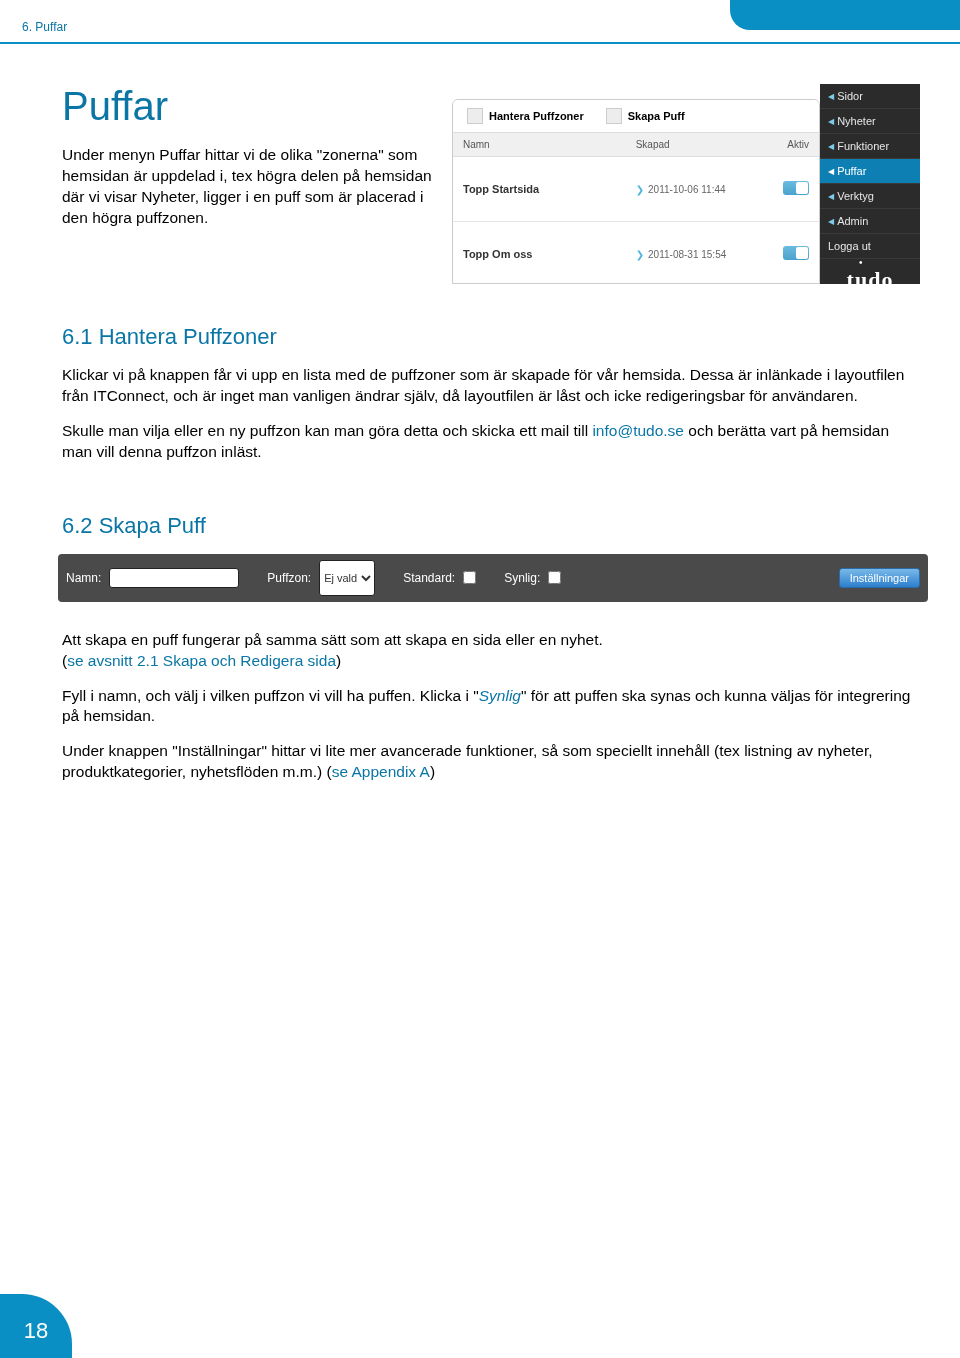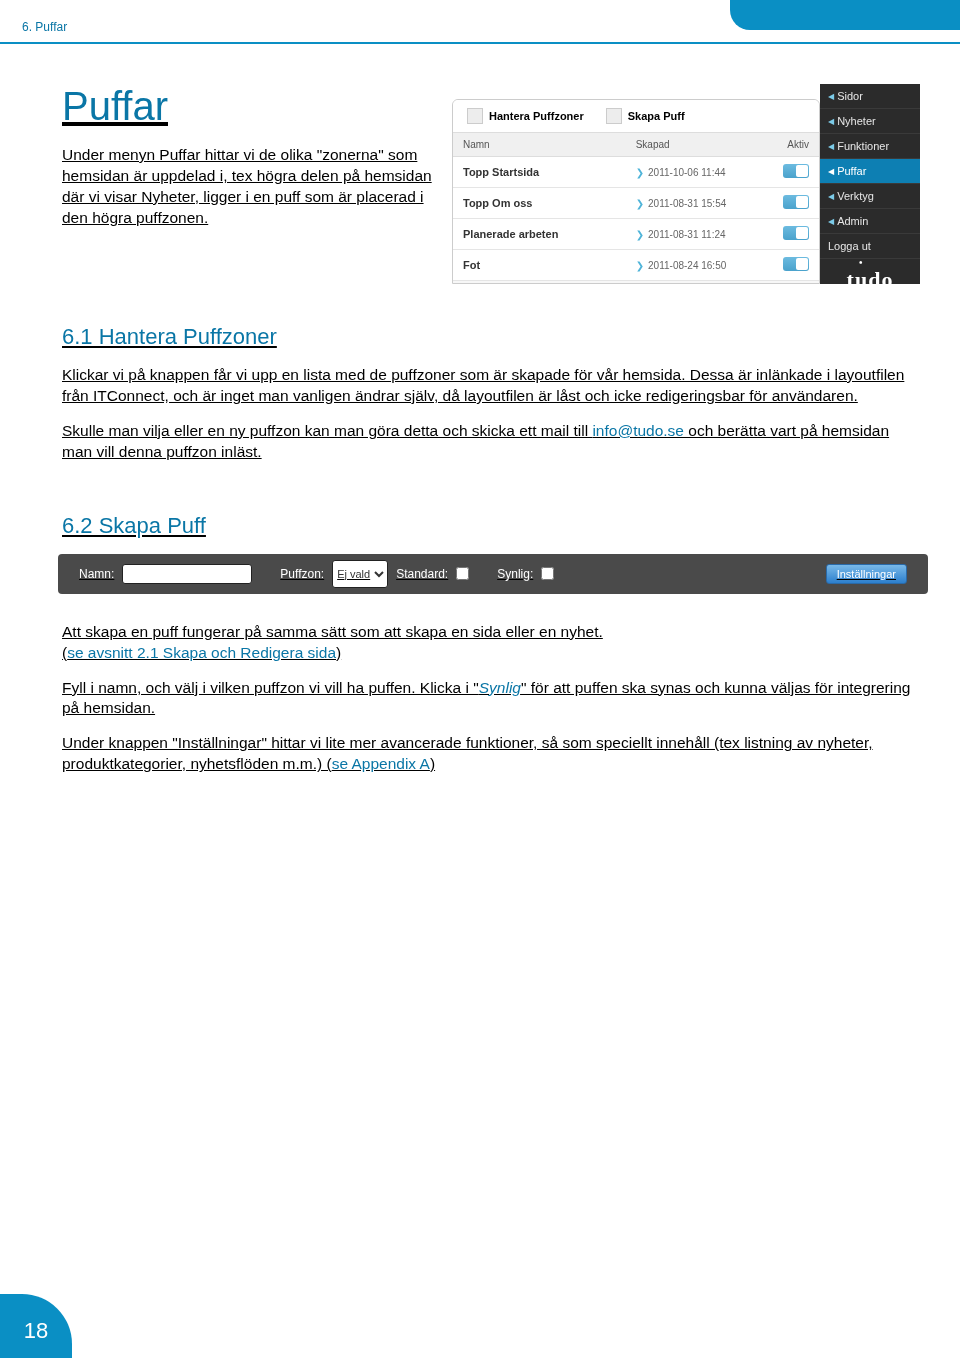--- a/index.html
+++ b/index.html
@@ -21,21 +21,20 @@
     width: 230px; height: 30px;
     background: #0a8fc4;
     border-bottom-left-radius: 20px;
   }
   .header-line {
     height: 2px; background: #0a8fc4;
     margin-top: -2px;
   }
   .content {
     padding: 40px 40px 0 62px;
-    text-decoration: underline;
   }
   h1.page-title {
     font-size: 40px;
     color: #0a76a6;
     font-weight: 400;
     margin-bottom: 16px;
   }
   .intro-row {
     display: flex; gap: 20px; align-items: flex-start;
     margin-bottom: 40px;
@@ -68,21 +67,21 @@
   }
   .ss1-header-row {
     display: flex; font-size: 10px; color: #555;
     padding: 6px 10px; background: #f0f0f0; border-bottom: 1px solid #ddd;
   }
   .ss1-header-row .c1 { flex: 1.4; }
   .ss1-header-row .c2 { flex: 1; }
   .ss1-header-row .c3 { width: 50px; text-align: right; }
   .ss1-row {
     display: flex; font-size: 11px; font-weight: bold; color: #333;
-    padding: 7px 10px; background: #fff; border-bottom: 1px solid #e5e5e5;
+    padding: 24px 10px; background: #fff; border-bottom: 1px solid #e5e5e5;
     align-items: center;
   }
   .ss1-row .c1 { flex: 1.4; }
   .ss1-row .c2 { flex: 1; font-weight: normal; font-size: 10px; color: #666; }
   .ss1-row .c3 { width: 50px; text-align: right; }
   .chev { color: #4fb4d9; font-size: 10px; margin-right: 4px; }
   .toggle {
     display: inline-block; width: 26px; height: 14px; border-radius: 3px;
     background: linear-gradient(#6cbbe0,#4aa2cc); position: relative;
   }
@@ -116,30 +115,30 @@
     color: #0a76a6; font-size: 22px; font-weight: 400;
     margin: 20px 0 15px;
   }
   p.body {
     font-size: 15.5px; line-height: 1.35; margin-bottom: 14px;
   }
   .link { color: #0a76a6; }
   .italic-blue { color: #0a76a6; font-style: italic; }
   .darkbar {
     width: 870px; background: #4a4a4a; border-radius: 4px;
-    padding: 6px 21px; display: flex; align-items: center; gap: 8px;
+    padding: 6px 8px; display: flex; align-items: center; gap: 8px;
     font-size: 12px; color: #fff; margin: 12px 0 28px -4px;
   }
   .darkbar input[type="text"] {
     height: 20px; border: 1px solid #222; border-radius: 3px;
     padding: 0 4px; font-size: 11px;
   }
   .darkbar .namn-input { width: 130px; background: #fff; }
   .darkbar select {
-    height: 28px; font-size: 11px; background: #fff; color: #333;
+    height: 36px; font-size: 11px; background: #fff; color: #333;
     border: 1px solid #222; border-radius: 3px;
   }
   .darkbar .chk { accent-color: #999; }
   .darkbar .spacer { flex: 1; }
   .darkbar .settings-btn {
     background: linear-gradient(#79b9e8,#2c7fcd);
     border: 1px solid #2a6aa8; color: #fff;
     font-size: 11px; padding: 3px 10px; border-radius: 3px;
     cursor: pointer;
   }
@@ -244,21 +243,21 @@
 
   <h2 class="sect" style="margin-top:50px;">6.2 Skapa Puff</h2>
 
   <div class="darkbar">
     <span>Namn:</span>
     <input type="text" class="namn-input" style="">
     <span style="margin-left:20px;">Puffzon:</span>
     <select>
       <option>Ej vald</option>
     </select>
-    <span style="">Standard:</span>
+    <span style="margin-left:20px;">Standard:</span>
     <input type="checkbox" class="chk" style="">
     <span style="margin-left:20px;">Synlig:</span>
     <input type="checkbox" class="chk" style="">
     <span class="spacer"></span>
     <button class="settings-btn">Inställningar</button>
   </div>
 
   <p class="body">
     <span>Att skapa en puff fungerar på samma sätt som att skapa en sida eller en nyhet.</span><br>
     <span>(</span><span class="link">se avsnitt 2.1 Skapa och Redigera sida</span><span>)</span>

